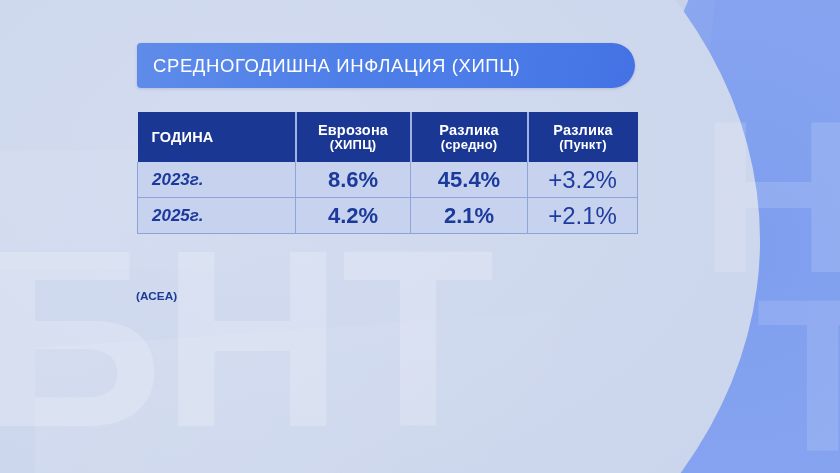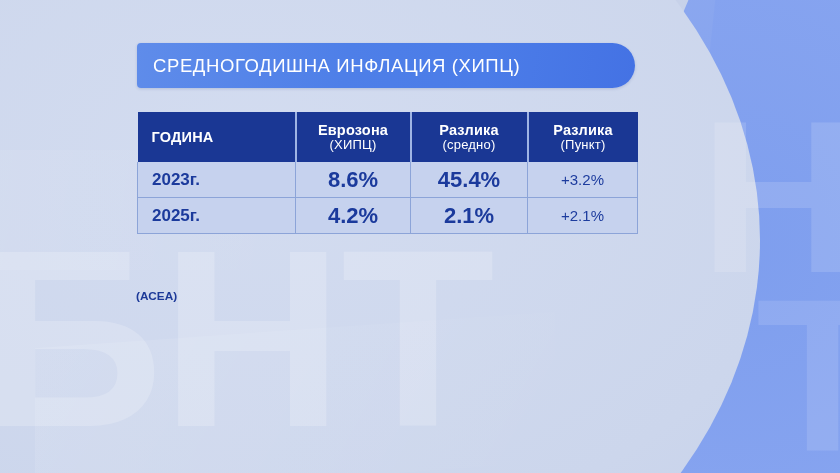--- a/index.html
+++ b/index.html
@@ -135,43 +135,44 @@
     height: 50px;
     vertical-align: middle;
     border-right: 2px solid #9fb4e4;
     text-align: center;
   }
   table.data thead th:last-child { border-right: none; }
   table.data thead th.first { text-align: left; padding-left: 14px; margin-top: 32px; }
   .th-sub {
     display: block;
     font-size: 13px;
-    font-weight: 400;
+    font-weight: 700;
     margin-top: -1px;
   }
   table.data tbody td {
     height: 35px;
     background: #c6d2ee;
     border: 1px solid #8ca4d8;
     border-top: none;
     font-size: 22px;
     font-weight: 700;
     color: #1b3a9c;
     text-align: center;
     padding: 0;
   }
   table.data tbody tr:first-child td { border-top: none; }
   table.data tbody td.year {
     text-align: left;
     padding-left: 14px;
     font-size: 17px;
+    font-style: italic;
   }
   table.data tbody td.diff {
     font-weight: 400;
-    font-size: 15px;
+    font-size: 24px;
     color: #1d3c9e;
   }
   table.data tbody td.bg-alt { background: #c4d0ed; }
 
   
   .source {
     position: absolute;
     left: 136px; top: 288px;
     width: 560px;
     color: #1d3a99;

